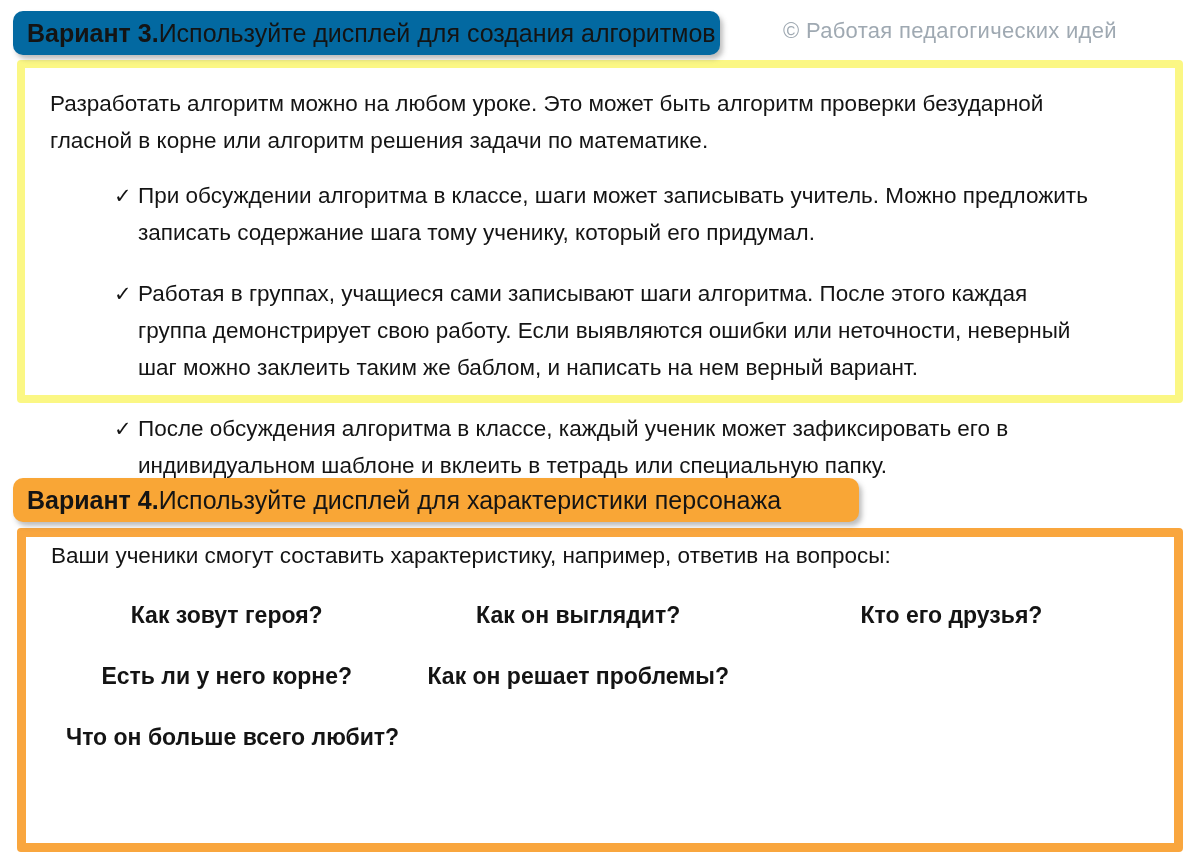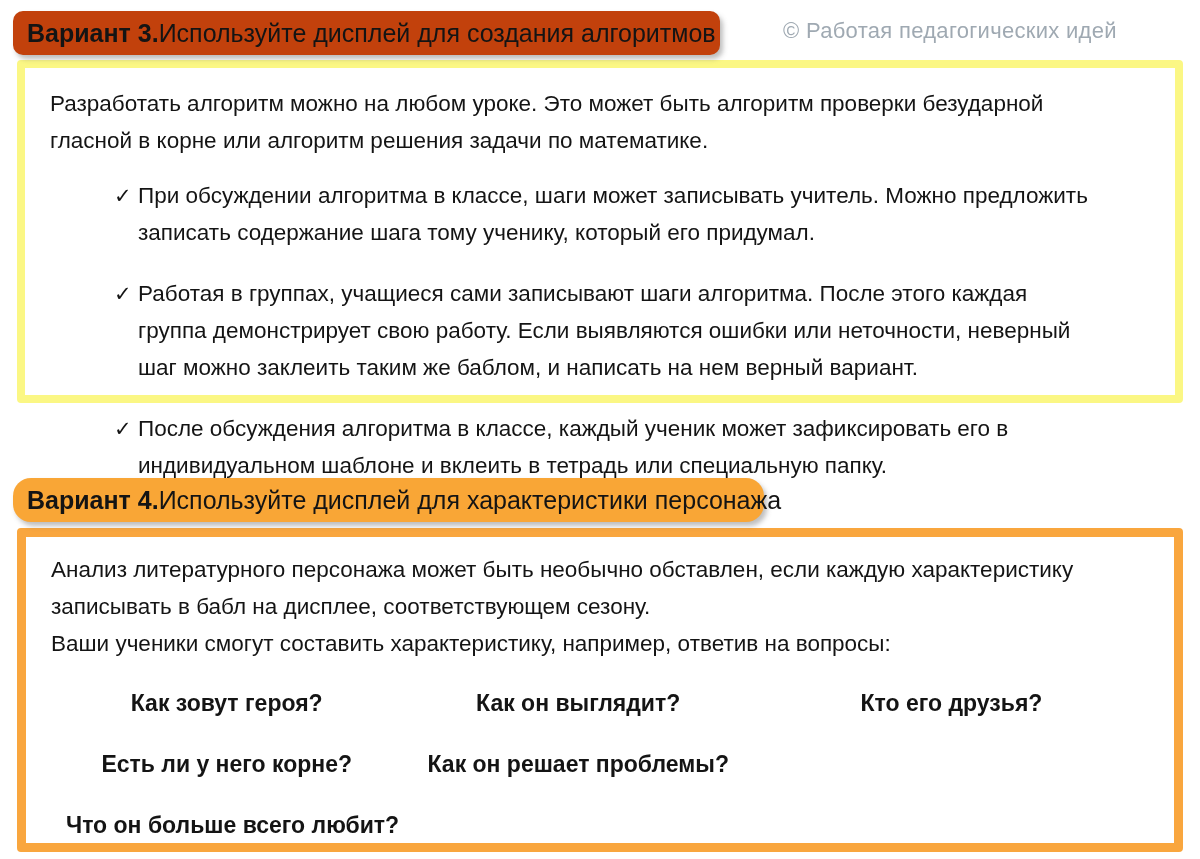--- a/index.html
+++ b/index.html
@@ -22,22 +22,22 @@
     padding: 0 16px 0 14px;
     box-sizing: border-box;
     border-radius: 10px;
     font-size: 25px;
     white-space: nowrap;
     box-shadow: 3px 4px 5px rgba(110,110,110,0.45);
     z-index: 3;
   }
   .chip .variant { font-weight: bold; }
   .chip .chip-title { margin-left: 0; }
-  .chip-yellow { top: 11px; width: 707px; background: #c2410c; }
-  .chip-orange { top: 478px; width: 751px; background: #f9a636; border-radius: 18px; }
+  .chip-yellow { top: 11px; width: 707px; background: #0369a1; }
+  .chip-orange { top: 478px; width: 846px; background: #f9a636; }
 
   
   .watermark {
     position: absolute;
     top: 18px; left: 783px;
     font-size: 22px;
     color: #9fa9b2;
     letter-spacing: 0.3px;
   }
 
@@ -138,21 +138,20 @@
     </li>
   </ul>
 </div>
 
 <div class="chip chip-orange">
   <span class="variant">Вариант 4.</span>
   <span class="chip-title">Используйте дисплей для характеристики персонажа</span>
 </div>
 
 <div class="panel panel-orange">
-  <p class="intro-2">Анализ литературного персонажа может быть необычно обставлен, если каждую характеристику записывать в бабл на дисплее, соответствующем сезону.</p>
   <p class="intro-3">Ваши ученики смогут составить характеристику, например, ответив на вопросы:</p>
   <div class="questions">
     <div class="q-cell">
         <span>Как зовут героя?</span>
       </div>
     <div class="q-cell">
         <span>Как он выглядит?</span>
       </div>
     <div class="q-cell">
         <span>Кто его друзья?</span>

